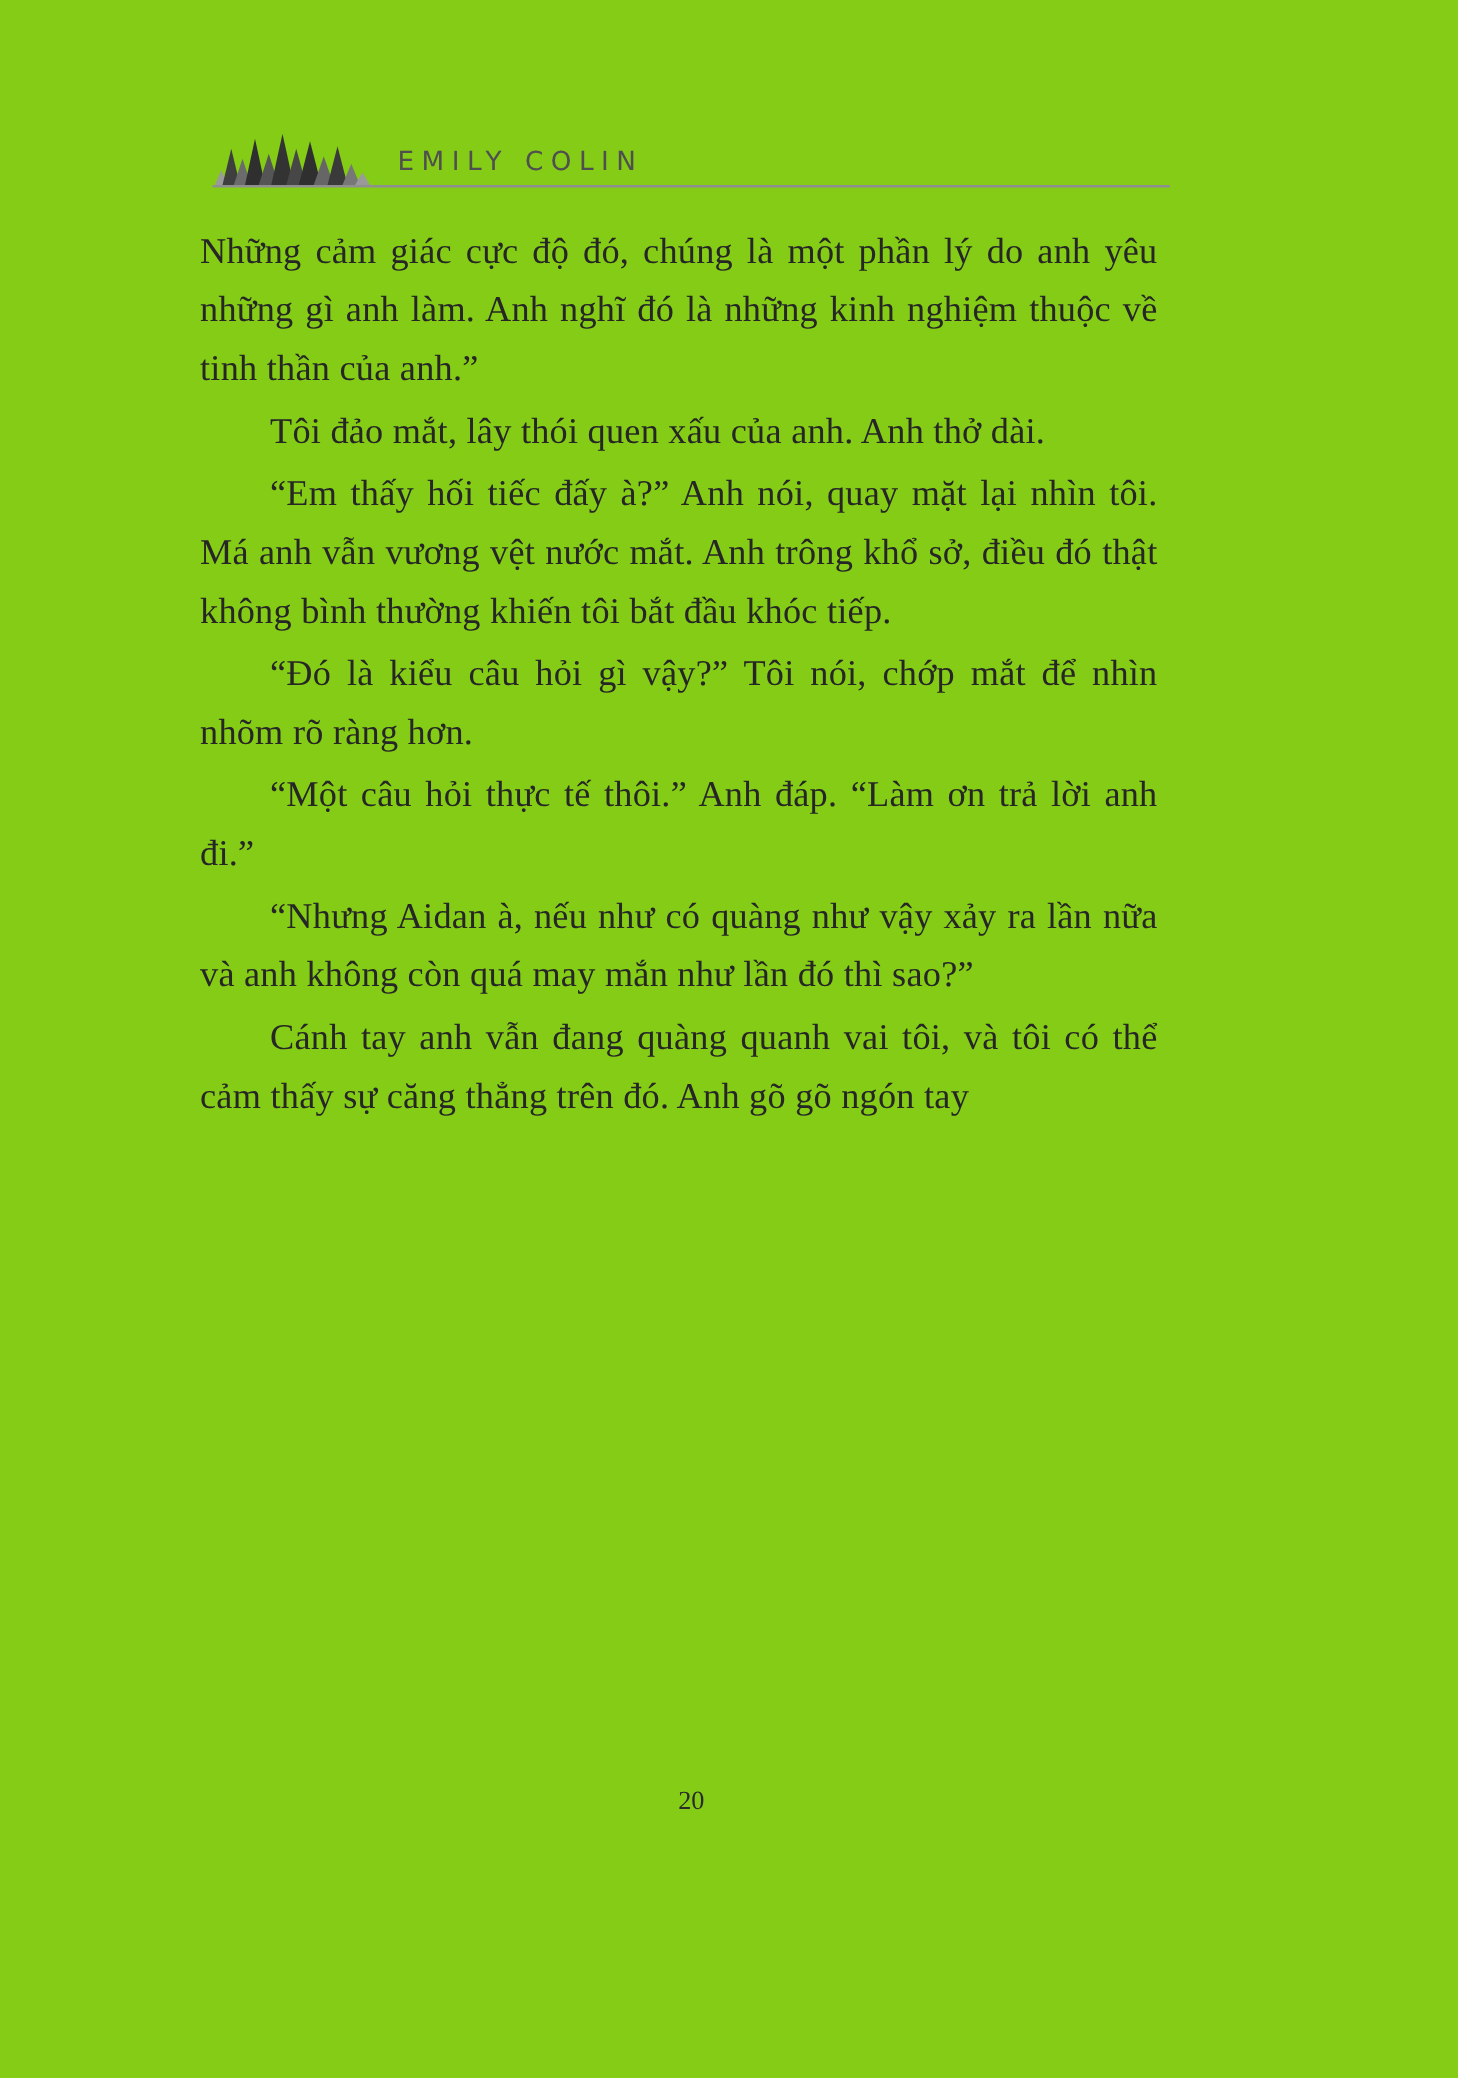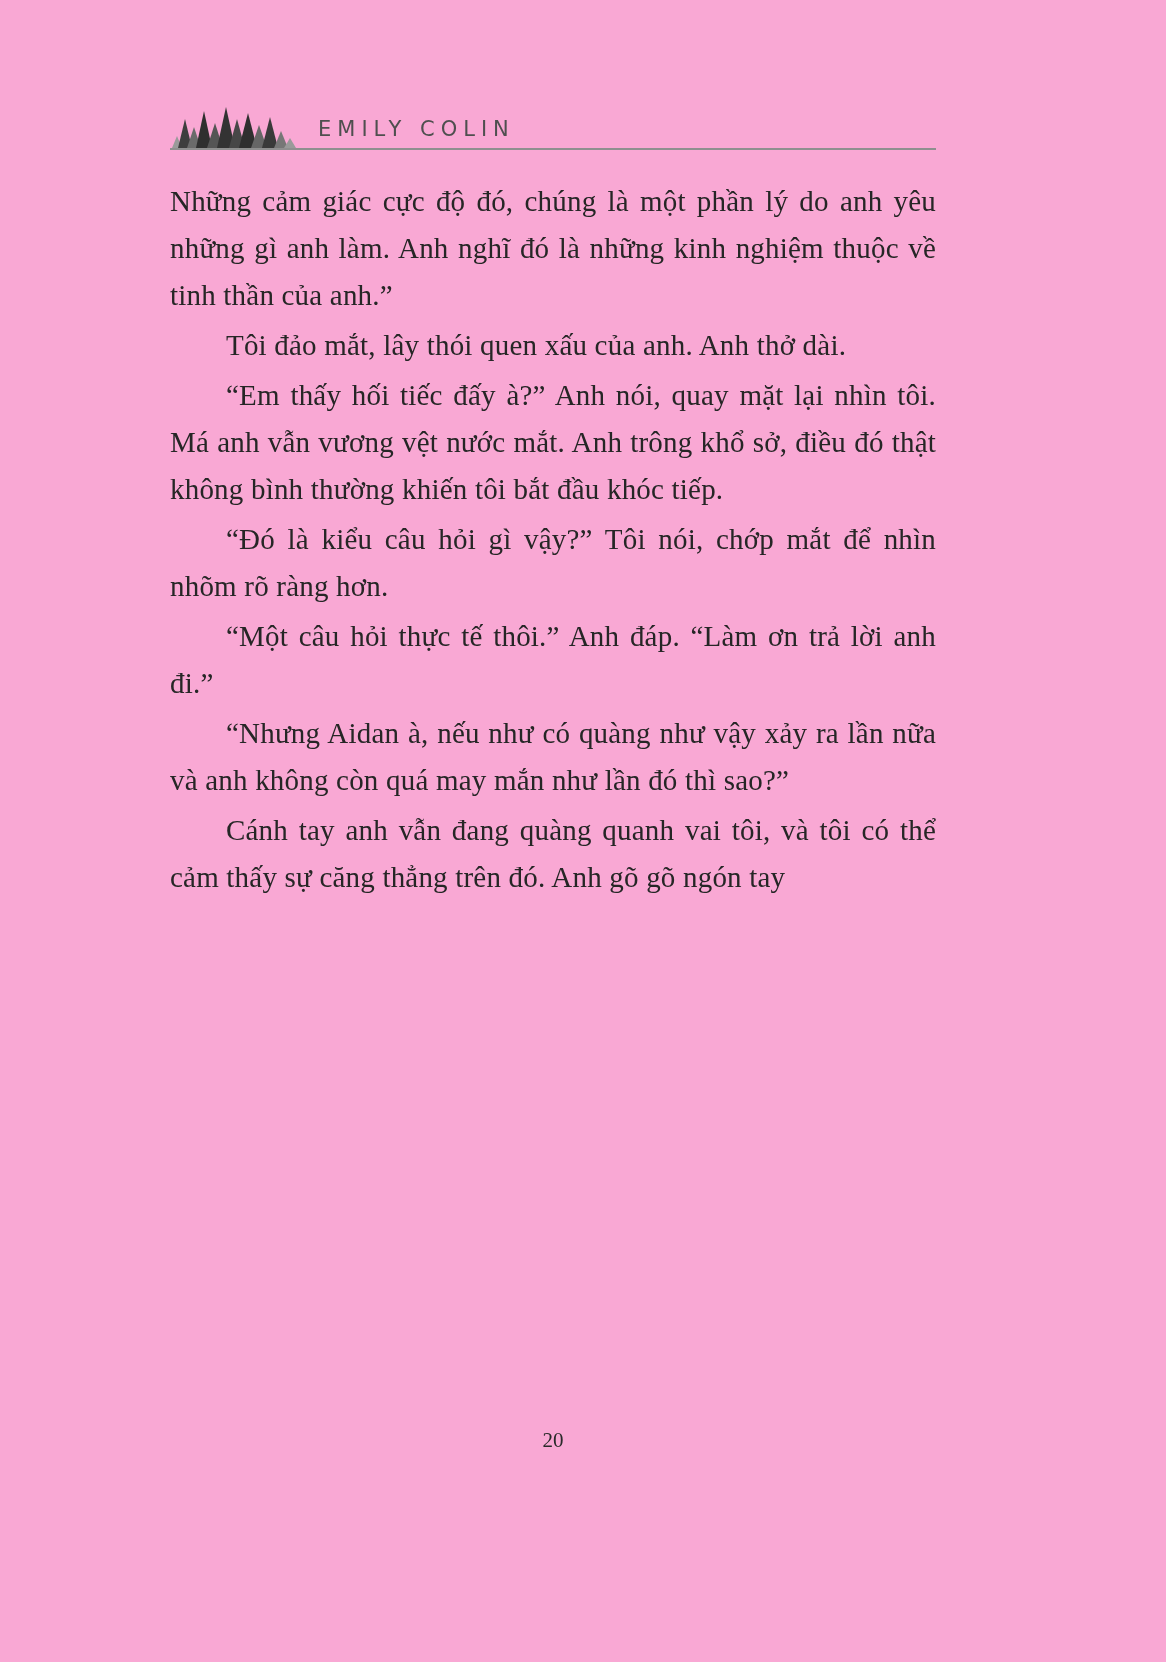--- a/index.html
+++ b/index.html
@@ -3,21 +3,21 @@
 <meta charset="utf-8">
 <style>
   * { margin: 0; padding: 0; box-sizing: border-box; }
   html, body { background: #ffffff; }
 
   .page {
     position: relative;
     width: 1166px;
     height: 1662px;
     margin: 0 auto;
-    background: #f9a8d4;
+    background: #84cc16;
     font-family: "Liberation Serif", serif;
     color: #262626;
     overflow: hidden;
   }
 
   .page-header {
     position: absolute;
     left: 170px;
     top: 102px;
     width: 766px;
@@ -38,21 +38,21 @@
     font-size: 21px;
     font-weight: 500;
     letter-spacing: 6px;
     color: #4f4f4f;
     padding: 0 0 7px 16px;
     white-space: nowrap;
   }
 
   .body-text {
     position: absolute;
-    left: 170px;
+    left: 160px;
     top: 178px;
     width: 766px;
     font-size: 29px;
     line-height: 47px;
     text-align: justify;
     letter-spacing: 0.2px;
     color: #262626;
   }
 
   .para { text-indent: 56px; margin-bottom: 3px; }

